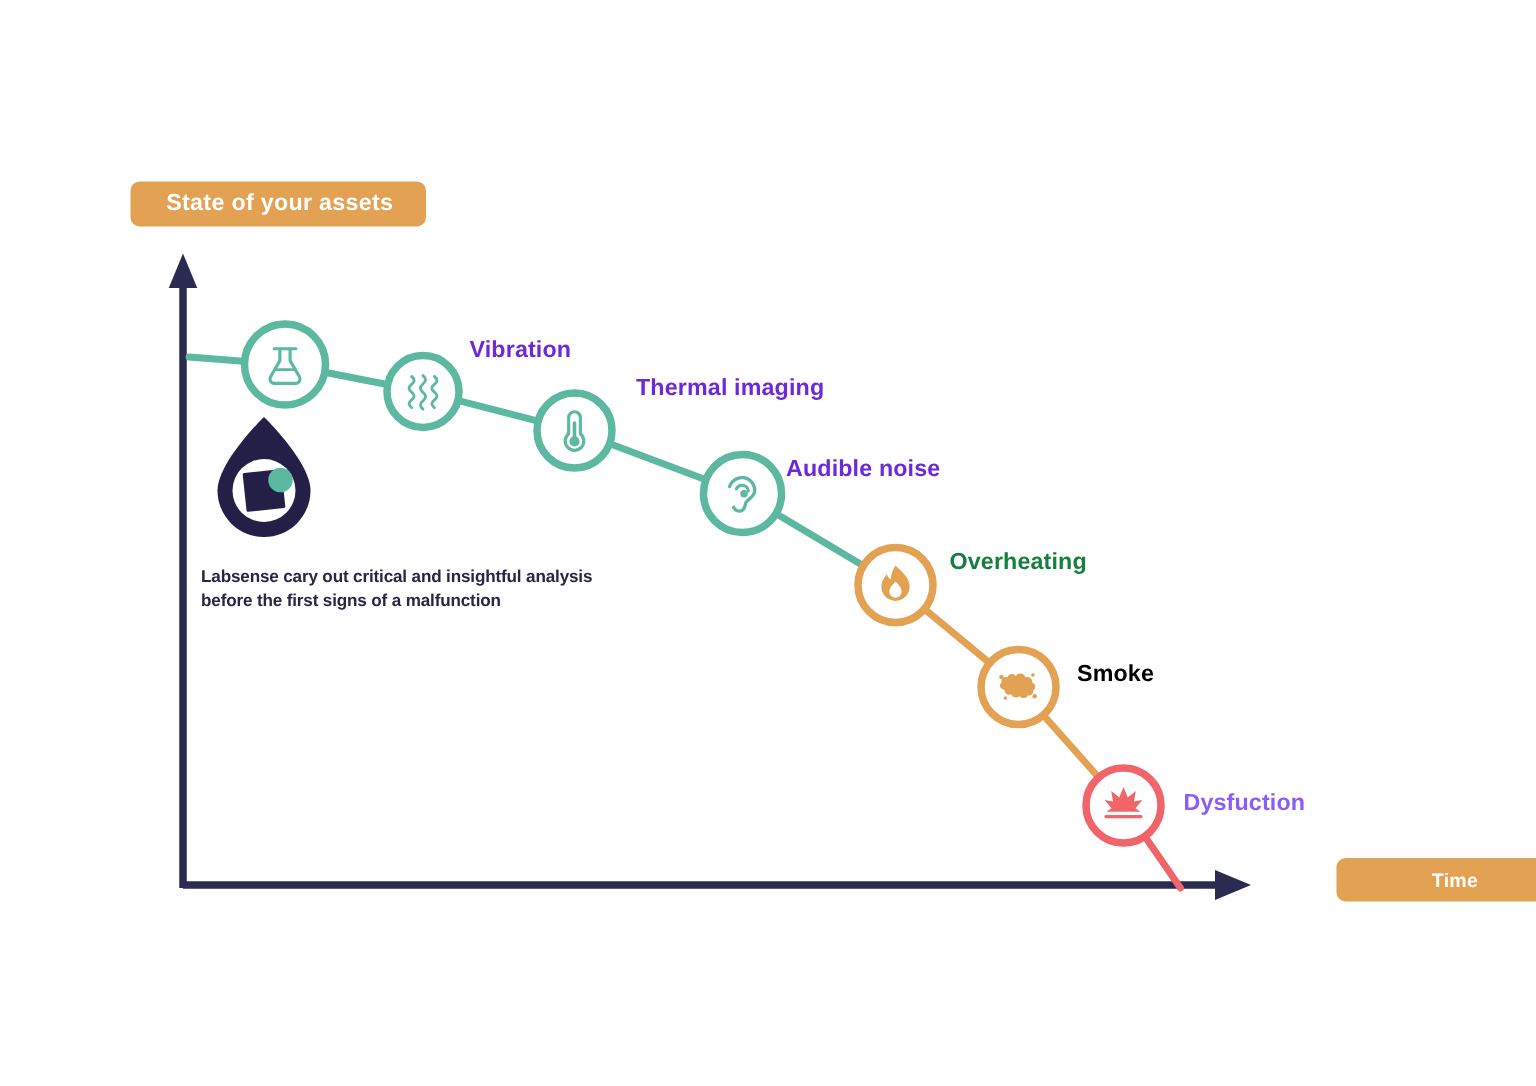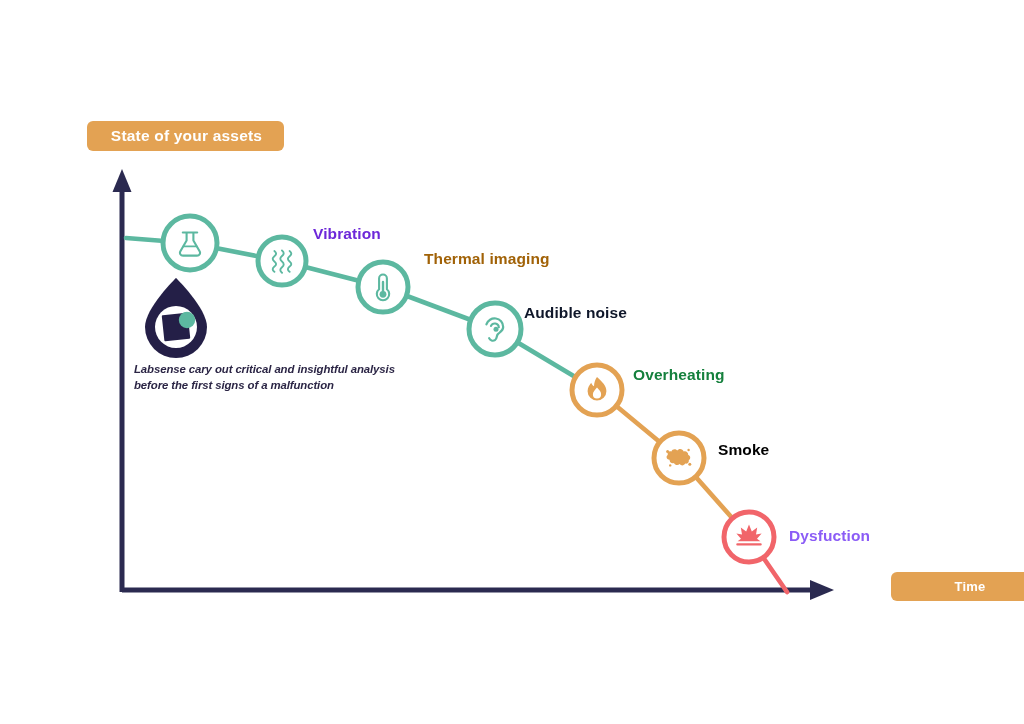--- a/index.html
+++ b/index.html
@@ -63,29 +63,28 @@
     position: absolute;
     font-weight: bold;
     font-size: 15.5px;
     white-space: nowrap;
     letter-spacing: 0.1px;
   }
   
   #description {
     position: absolute;
     left: 134px;
-    top: 362px;
+    top: 378px;
     width: 400px;
     color: #2b2545;
     font-size: 11.4px;
     font-weight: bold;
     line-height: 15.5px;
     white-space: pre-line;
     letter-spacing: -0.1px;
-    font-style: italic;
   }
 </style>
 </head>
 <body>
 
 <div id="stage">
 
   <svg class="layer" viewBox="0 0 1024 724">
     <defs>
 
@@ -208,23 +207,23 @@
       <circle cx="187" cy="320" r="8.2" fill="#5cb8a0"></circle>
     </g>
   </svg>
 
   <div class="badge" id="badge-state" style="background:#e3a253">State of your assets</div>
 
   <div class="badge" id="badge-time" style="background:#e3a253">Time</div>
 
   <div class="node-label" style="left:313px; top:225px; color:#6d28d9;">Vibration</div>
 
-  <div class="node-label" style="left:424px; top:250px; color:#a16207;">Thermal imaging</div>
-
-  <div class="node-label" style="left:524px; top:304px; color:#0f172a;">Audible noise</div>
+  <div class="node-label" style="left:424px; top:250px; color:#6d28d9;">Thermal imaging</div>
+
+  <div class="node-label" style="left:524px; top:304px; color:#6d28d9;">Audible noise</div>
 
   <div class="node-label" style="left:633px; top:366px; color:#15803d;text-align:center;">Overheating</div>
 
   <div class="node-label" style="left:718px; top:441px; color:#000000;">Smoke</div>
 
   <div class="node-label" style="left:789px; top:527px; color:#8b5cf6;">Dysfuction</div>
 
   <div id="description">Labsense cary out critical and insightful analysis
 before the first signs of a malfunction</div>
 

